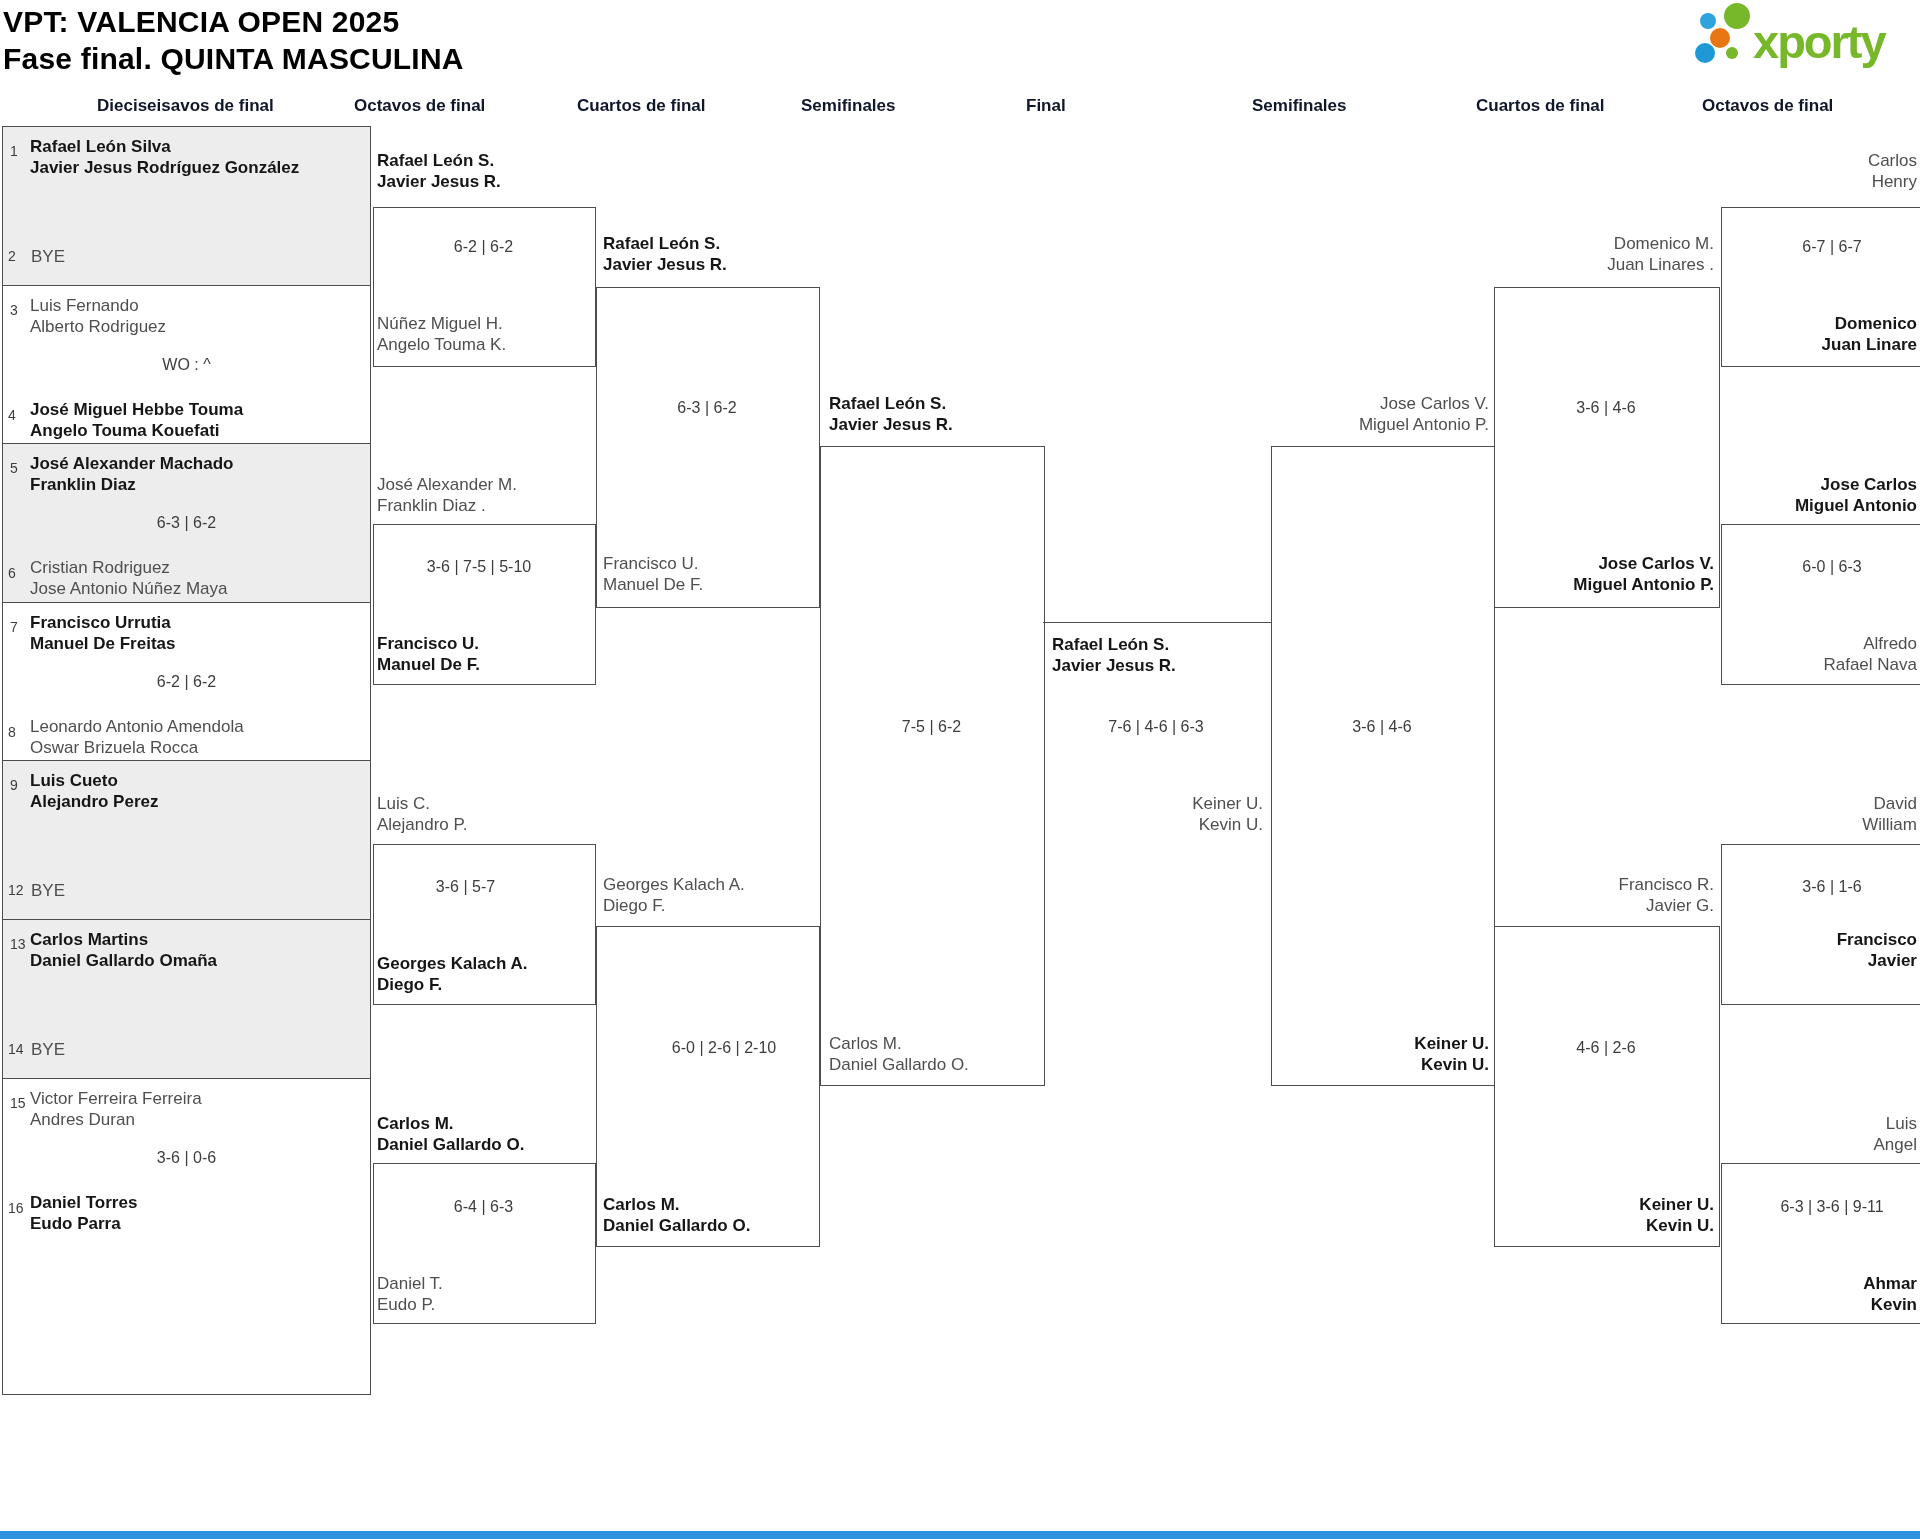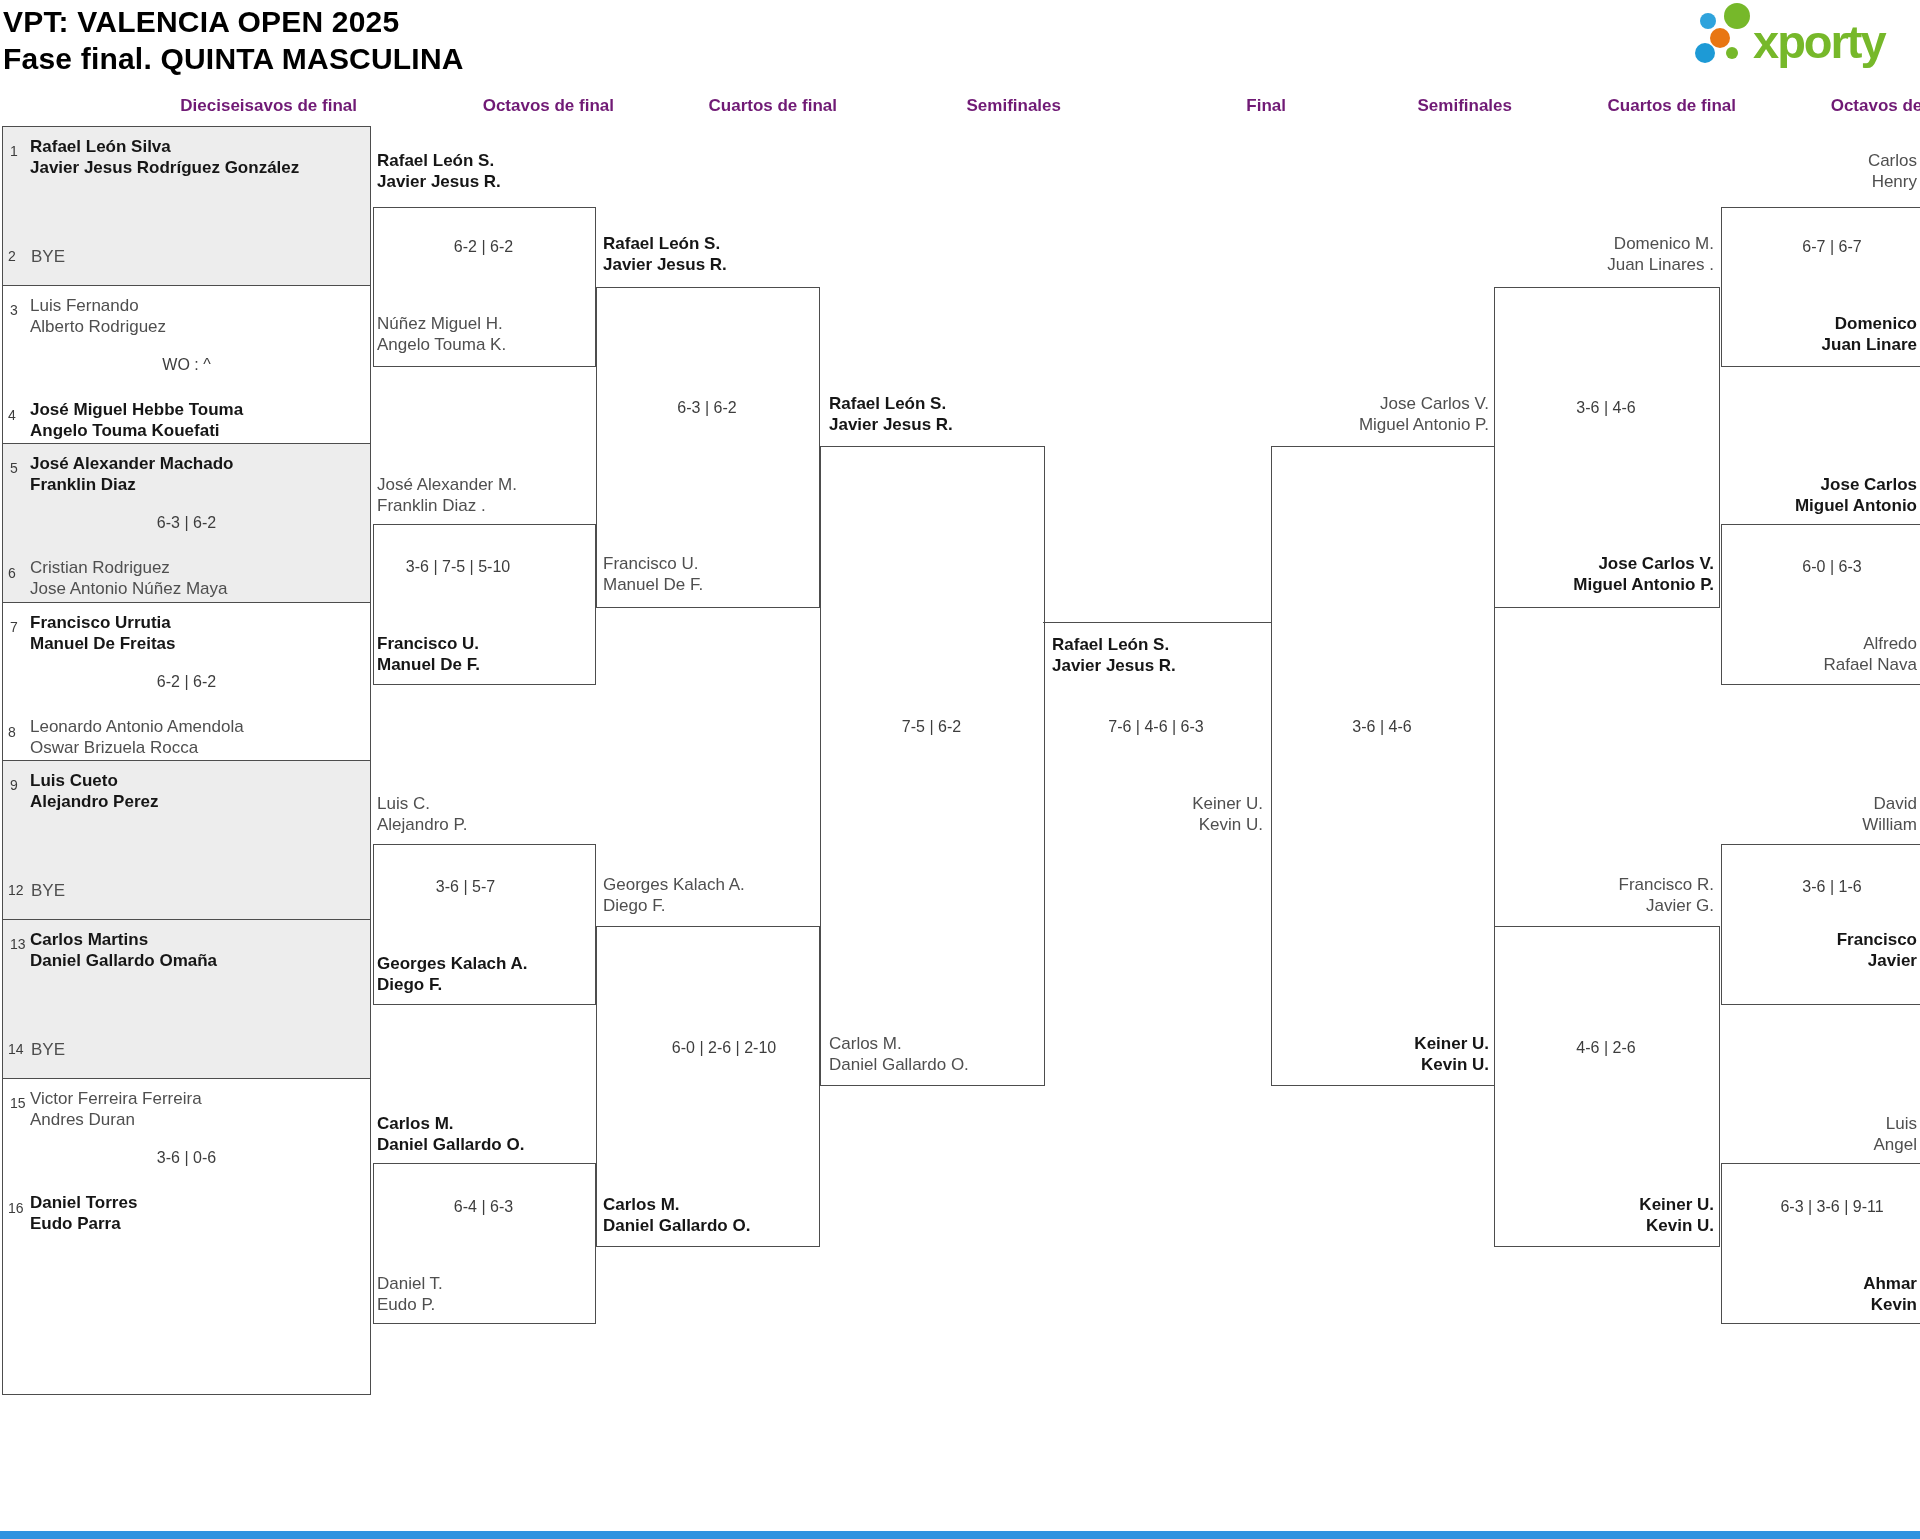--- a/index.html
+++ b/index.html
@@ -1,20 +1,20 @@
 <!DOCTYPE html>
 <html><head>
 <meta charset="utf-8">
 <style>
   html,body{margin:0;padding:0}
   body{position:relative;width:1920px;height:1539px;overflow:hidden;background:#ffffff;
        font-family:"Liberation Sans",sans-serif;color:#1a1a1a}
   .abs{position:absolute}
   .title{font-size:30px;font-weight:700;line-height:37px;color:#000;letter-spacing:.2px;white-space:nowrap}
-  .hdr{position:absolute;top:96px;width:260px;text-align:right;font-size:17px;font-weight:600;color:#701a75;white-space:nowrap}
+  .hdr{position:absolute;top:96px;width:260px;text-align:left;font-size:17px;font-weight:600;color:#0f172a;white-space:nowrap}
   .box{position:absolute;border:1px solid #4d4d4d}
   .topline{position:absolute;border-top:1px solid #4d4d4d;height:0}
   .team{font-size:17px;line-height:21px;color:#4f4f4f;white-space:nowrap}
   .team.bold{font-weight:700;color:#161616}
   .score{position:absolute;font-size:16px;line-height:20px;color:#3d3d3d;text-align:center;white-space:nowrap}
   .r{text-align:right}
   #r32{position:absolute;left:2px;top:126px;width:369px;height:1269px;border:1px solid #4d4d4d;box-sizing:border-box}
   .pair{position:relative;height:158.6px;box-sizing:border-box;border-bottom:1px solid #4d4d4d}
   .pair:last-child{border-bottom:none}
   .pair.gray{background:#ededed}
@@ -147,21 +147,21 @@
 <div class="team abs" style="left:377px;top:313px">
     <div>Núñez Miguel H.</div>
     <div>Angelo Touma K.</div>
   </div>
 
 <div class="box" style="left:373px;top:524px;width:221px;height:159px"></div>
 <div class="team abs" style="left:377px;top:474px">
     <div>José Alexander M.</div>
     <div>Franklin Diaz .</div>
   </div>
-<div class="score" style="left:352px;top:557px;width:212px">3-6 | 7-5 | 5-10</div>
+<div class="score" style="left:373px;top:557px;width:212px">3-6 | 7-5 | 5-10</div>
 <div class="team bold abs" style="left:377px;top:633px">
     <div>Francisco U.</div>
     <div>Manuel De F.</div>
   </div>
 
 <div class="box" style="left:373px;top:844px;width:221px;height:159px"></div>
 <div class="team abs" style="left:377px;top:793px">
     <div>Luis C.</div>
     <div>Alejandro P.</div>
   </div>

